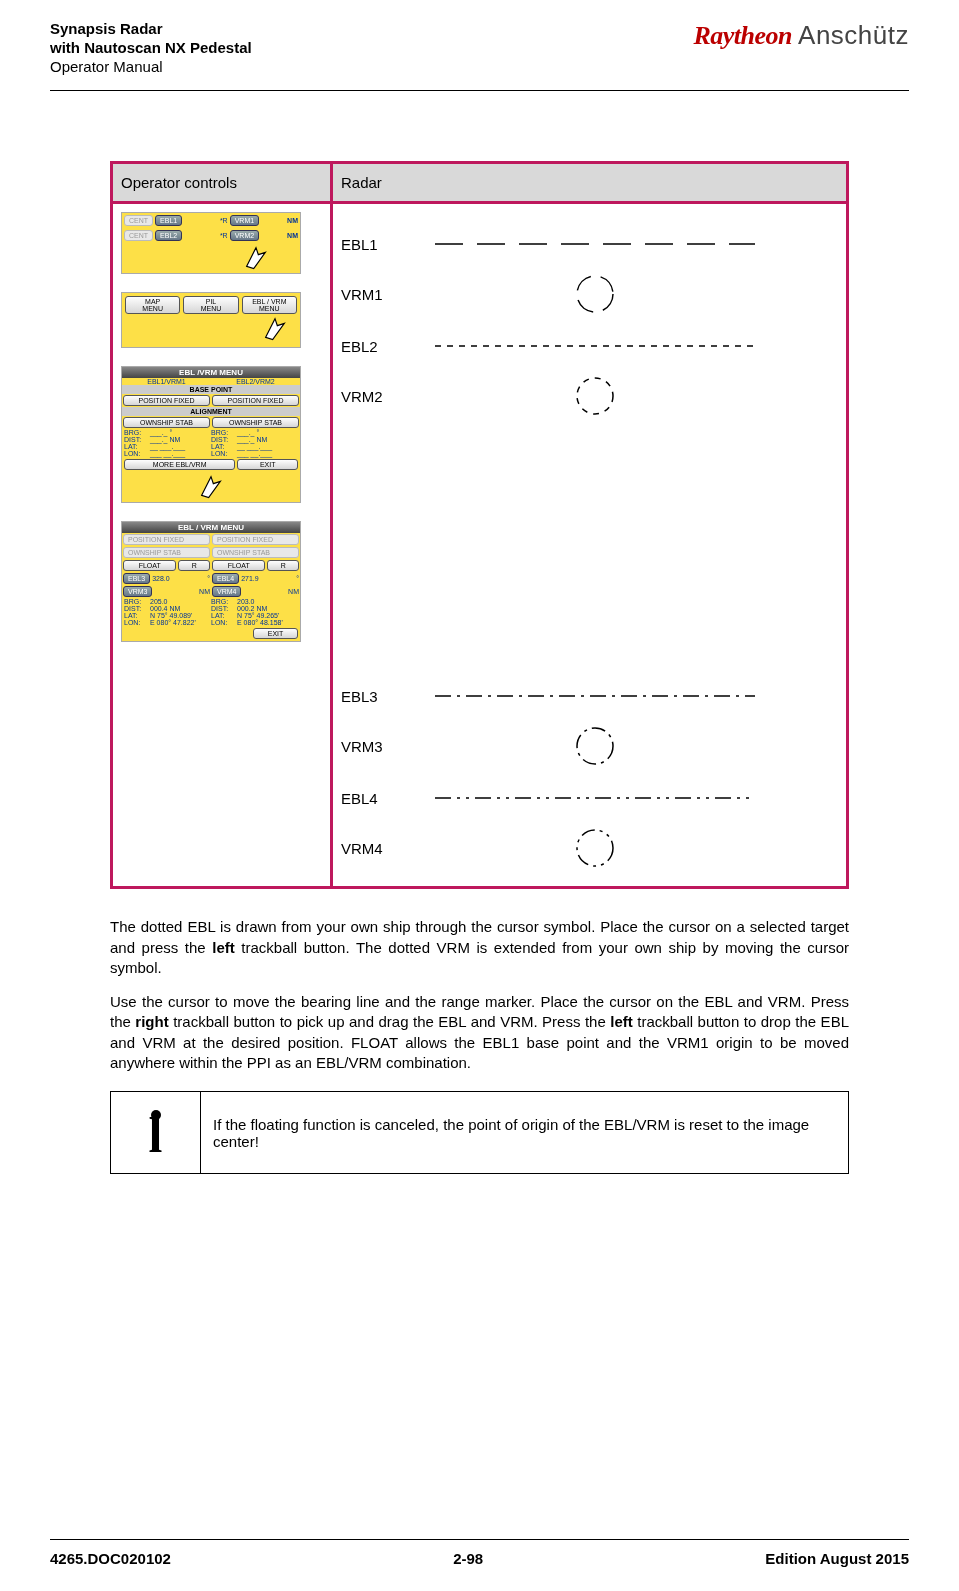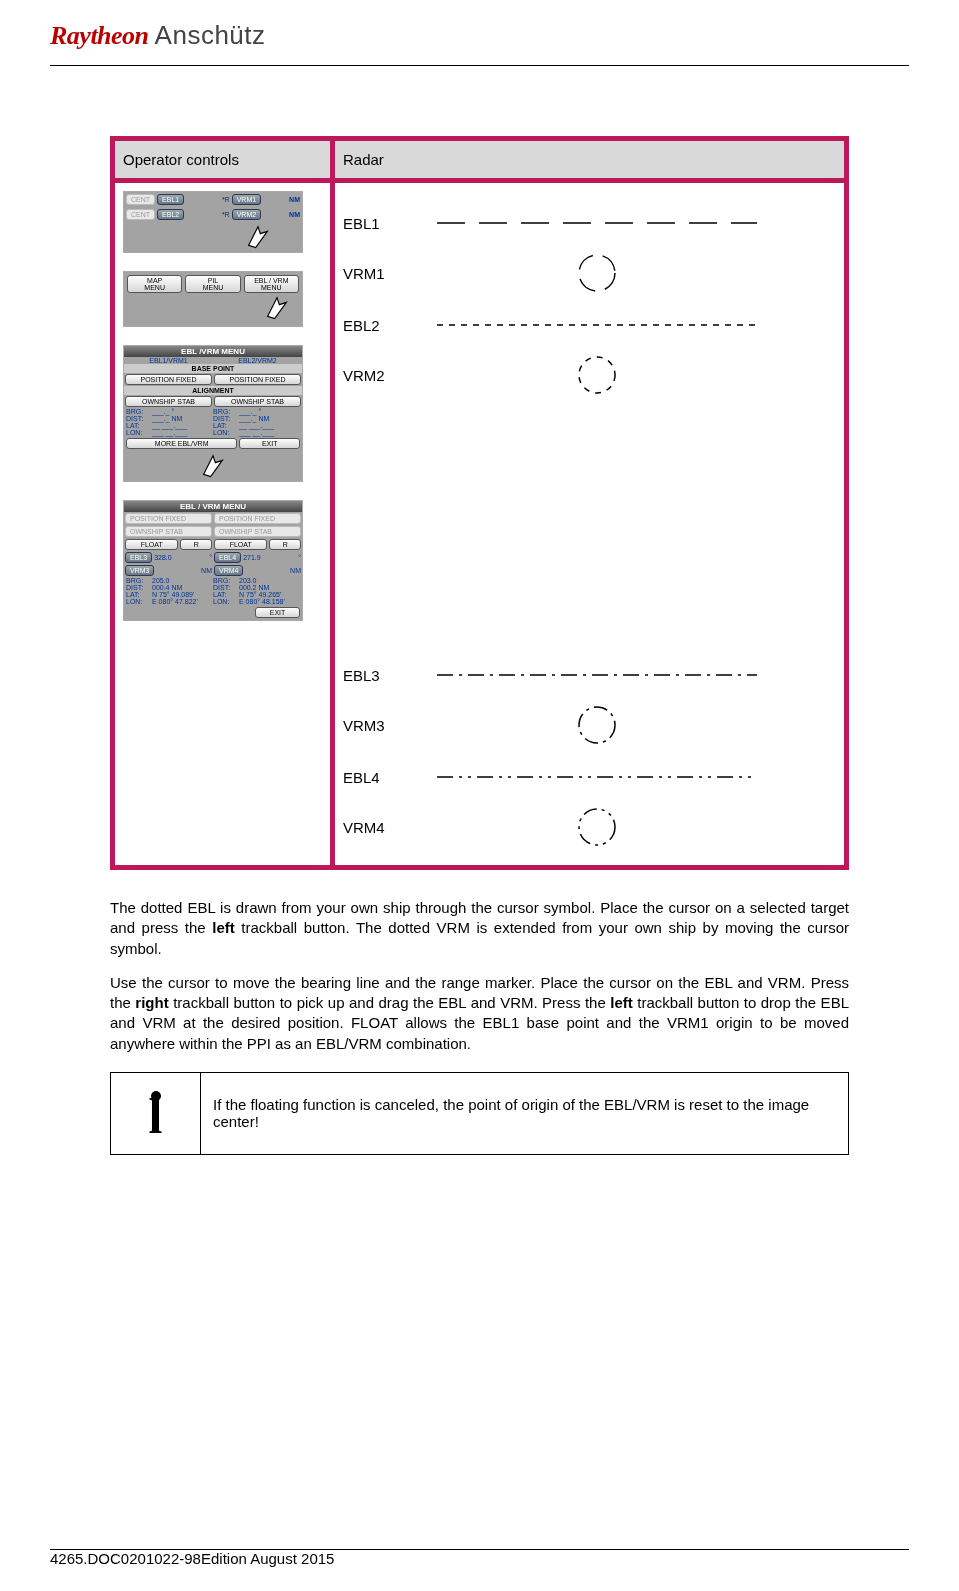--- a/index.html
+++ b/index.html
@@ -23,28 +23,28 @@
   }
   .header-left { line-height: 1.25; }
   .header-left .bold { font-weight: bold; }
   .logo-block { display: flex; align-items: center; gap: 6px; font-size: 26px; }
   .logo-ray { font-family: Georgia, "Times New Roman", serif; font-weight: bold; font-style: italic; color: #b00; letter-spacing: -0.5px; }
   .logo-an { color: #444; font-weight: 400; letter-spacing: 0.5px; }
 
   .content { padding: 0 60px; }
 
   table.main { width: 100%; border-collapse: collapse; }
-  table.main th, table.main td { border: 5px solid #be185d; vertical-align: top; }
+  table.main th, table.main td { border: 3px solid #be185d; vertical-align: top; }
   table.main th { background: #d9d9d9; font-weight: normal; text-align: left; padding: 10px 8px; }
   table.main td { padding: 8px; }
 
   .screenshots-cell { width: 220px; }
 
   
-  .panel { border: 1px solid #aaa; background: #a3a3a3; font-size: 8px; margin-bottom: 18px; width: 180px; }
+  .panel { border: 1px solid #aaa; background: #fde047; font-size: 8px; margin-bottom: 18px; width: 180px; }
   .panel-row { display: flex; align-items: center; }
   .btn-gray { background: linear-gradient(#fefefe,#d6d6d6); border: 1px solid #555; border-radius: 3px; padding: 1px 4px; font-size: 7px; white-space: nowrap; text-align:center; }
   .btn-dark { background: linear-gradient(#9aa,#678); color:#fff; border:1px solid #335; border-radius:3px; padding:1px 4px; font-size:7px; }
   .btn-disabled { background:#e8e8e8; color:#999; border:1px solid #bbb; border-radius:3px; padding:1px 4px; font-size:7px; }
   .blue-lbl { color:#003399; font-weight:bold; font-size:7px; }
   .hdr-dark { background:linear-gradient(#888,#444); color:#fff; text-align:center; font-size:8px; font-weight:bold; padding:1px 0; }
   .hdr-gray { background:#ccc; text-align:center; font-size:7px; font-weight:bold; padding:1px 0; }
   .sublbl { font-size:7px; color:#003399; }
   .arrow-svg { width:28px; height:28px; }
 
@@ -59,28 +59,35 @@
   table.note { width: 100%; border-collapse: collapse; margin-top: 18px; }
   table.note td { border:1px solid #000; padding: 18px 12px; vertical-align: middle; }
   .note-icon-cell { width:90px; text-align:center; }
   .note-icon { font-family: Georgia, serif; font-weight:bold; font-size:50px; line-height:0.45; display:inline-block; }
   .note-dot { display:block; width:10px; height:10px; background:#000; border-radius:50%; margin:0 auto 4px auto; }
 
   .footer {
     position: absolute;
     bottom: 24px; left: 50px; right: 50px;
     border-top:1px solid #000;
-    display:flex; 
+    padding-top:10px;
+    display:flex; justify-content:space-between;
     font-size:15px;
+    font-weight:bold;
   }
 </style>
 </head>
 <body>
 
 <div class="header">
+  <div class="header-left">
+    <div class="bold">Synapsis Radar</div>
+    <div class="bold">with Nautoscan NX Pedestal</div>
+    <div>Operator Manual</div>
+  </div>
   <div class="logo-block">
     <span class="logo-ray">Raytheon</span>
     <span class="logo-an">Anschütz</span>
   </div>
 </div>
 
 <div class="content">
 
 <table class="main">
   <tbody>

